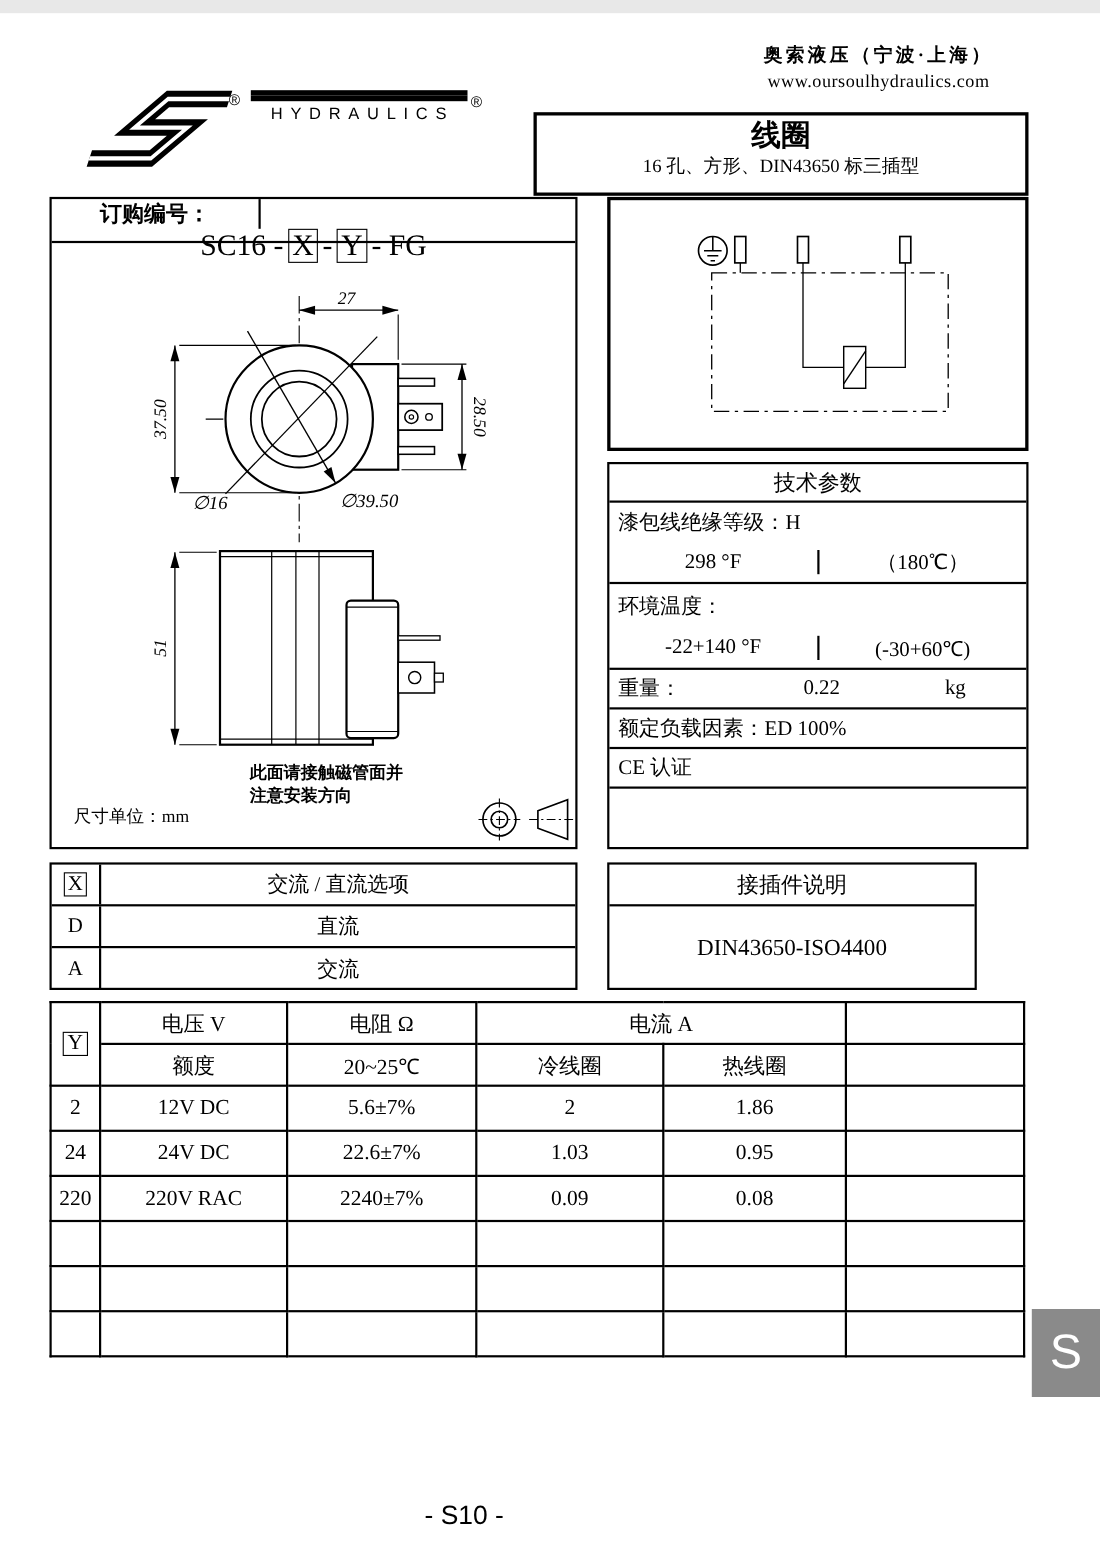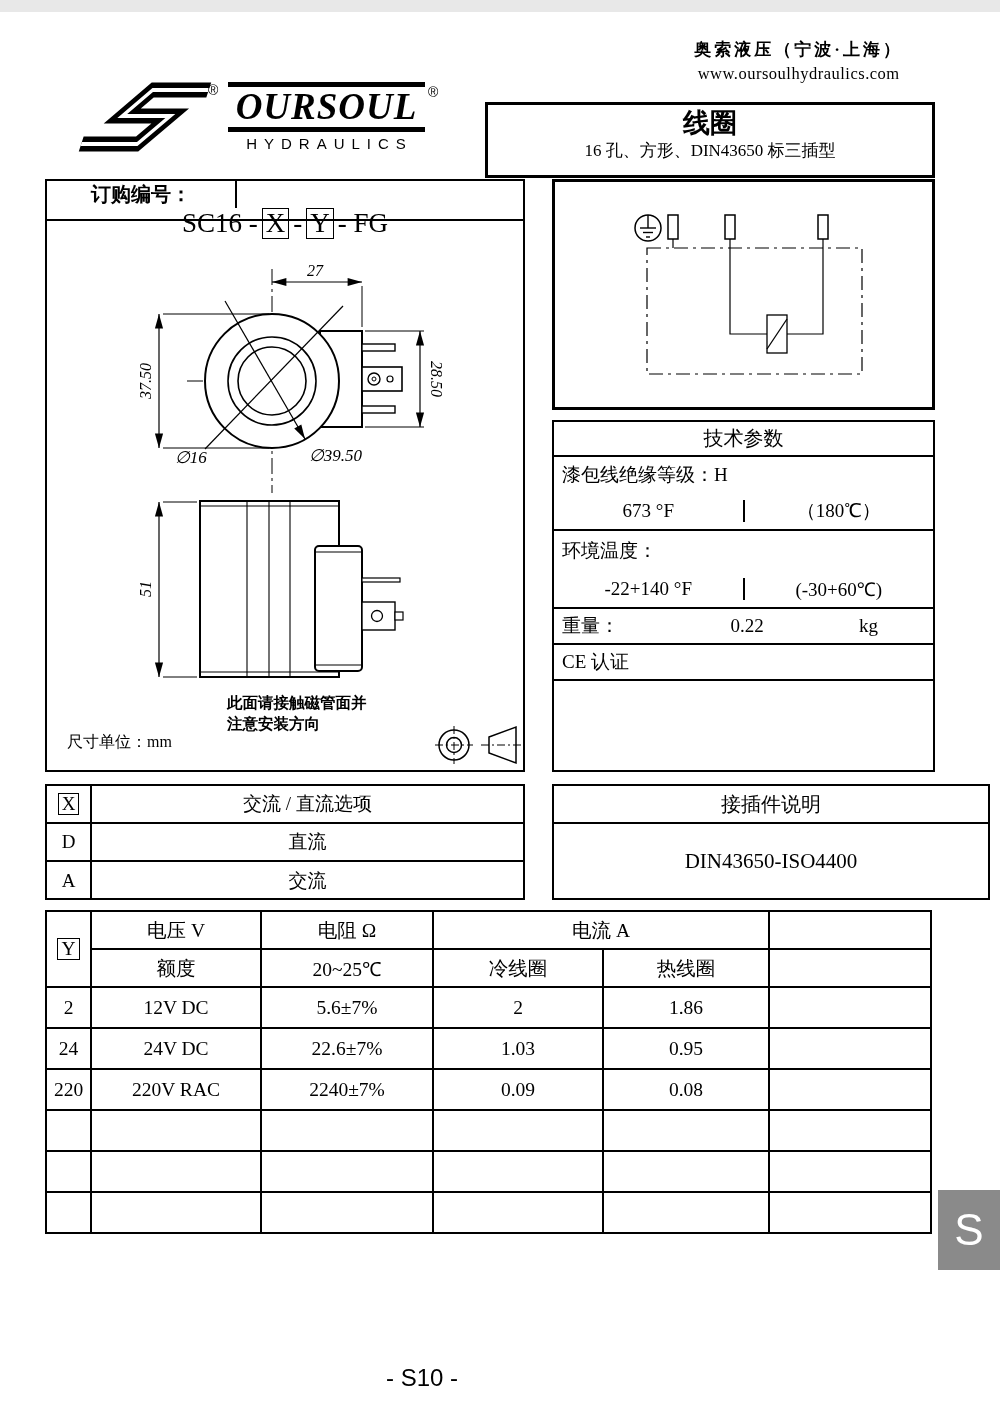--- a/index.html
+++ b/index.html
@@ -44,21 +44,21 @@
   .wlabel{width:120px;}
   .wvalue{width:130px;text-align:center;}
   .wunit{flex:1;text-align:center;}
   
   .xtable{left:45px;top:772px;width:480px;height:116px;font-size:19px;}
   .xrow{display:flex;box-sizing:border-box;height:38px;}
   .xrow.b{border-bottom:2px solid #000;}
   .xkey{width:45px;border-right:2px solid #000;box-sizing:border-box;}
   .xval{flex:1;}
   
-  .connbox{left:552px;top:772px;width:438px;height:116px;}
+  .connbox{left:552px;top:772px;width:336px;height:116px;}
   .connhead{height:38px;border-bottom:2px solid #000;box-sizing:border-box;font-size:20px;}
   .connval{height:74px;font-size:21px;}
   
   .maintable{left:45px;top:898px;border-collapse:collapse;table-layout:fixed;}
   .maintable td{border:2px solid #000;text-align:center;font-size:19.5px;padding:0;overflow:hidden;}
   .maintable tr.hrow td{height:36px;}
   .maintable tr.drow td{height:39px;}
   
   .stab{left:938px;top:1178px;width:62px;height:80px;color:#fff;font-size:44px;
         font-family:"Liberation Sans",sans-serif;}
@@ -79,21 +79,20 @@
   <svg class="abs" style="left:70px;top:68px;" width="142" height="76" viewBox="0 0 142 76">
     <g transform="skewX(-18) translate(24,0)">
       <polyline points="118,10 62,10 40,36 88,36 64,64 8,64" fill="none" stroke="#000" stroke-width="15" stroke-linejoin="miter"></polyline>
       <polyline points="118,10 62,10 40,36 88,36 64,64 8,64" fill="none" stroke="#fff" stroke-width="4" stroke-linejoin="miter"></polyline>
     </g>
   </svg>
   <span class="abs regmark" style="left:208px;top:70px;">®</span>
 
   <div class="abs wordmark">
     <div class="wm-bar"></div>
-    <div class="wm-text">OURSOUL</div>
     <div class="wm-bar"></div>
     <div class="wm-sub">HYDRAULICS</div>
   </div>
   <span class="abs regmark" style="left:428px;top:72px;">®</span>
 
   <div class="box titlebox">
     <div class="t1">线圈</div>
     <div class="t2">16 孔、方形、DIN43650 标三插型</div>
   </div>
 
@@ -212,33 +211,34 @@
         <rect x="212" y="133" width="20" height="38" fill="none" stroke="#000" stroke-width="1.3"></rect>
         <path d="M212,167 L232,137" stroke="#000" stroke-width="1.3"></path>
       </g>
     </svg>
   </div>
 
   <div class="box techbox">
     <div class="trow head cline" style="height:35px">技术参数</div>
     <div class="trow" style="height:36px">漆包线绝缘等级：H</div>
     <div class="trow vrow cline" style="height:38px">
-      <div class="vcell first">673 °F</div>
+      <div class="vcell first">298 °F</div>
       <div class="vcell">（180℃）</div>
     </div>
     <div class="trow" style="height:40px">环境温度：</div>
     <div class="trow vrow cline" style="height:38px">
       <div class="vcell first">-22+140 °F</div>
       <div class="vcell">(-30+60℃)</div>
     </div>
     <div class="trow cline" style="height:36px">
       <span class="wlabel">重量：</span>
       <span class="wvalue">0.22</span>
       <span class="wunit">kg</span>
     </div>
+    <div class="trow cline" style="height:36px">额定负载因素：ED 100%</div>
     <div class="trow cline" style="height:36px">CE 认证</div>
     <div class="trow" style="height:49px"></div>
   </div>
 
   <div class="box xtable">
     <div class="xrow b">
       <div class="xkey center">
         <span class="kbox">X</span>
       </div>
       <div class="xval center">交流 / 直流选项</div>

